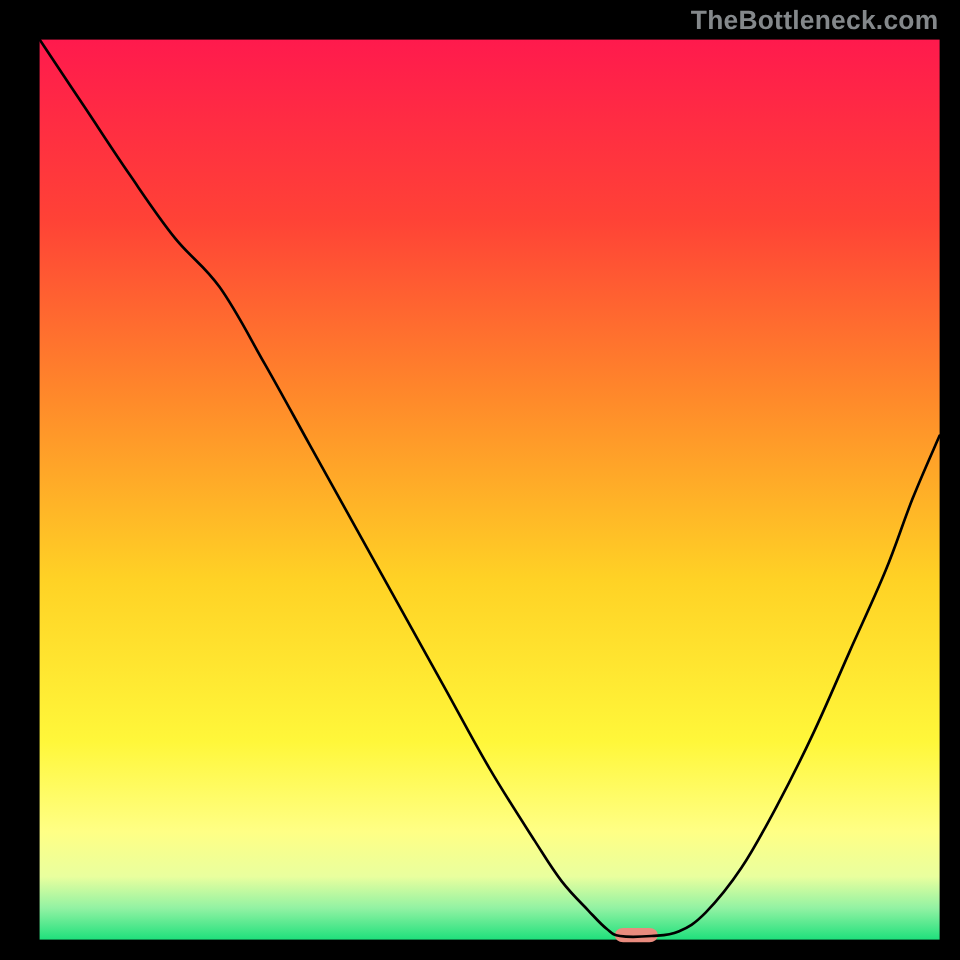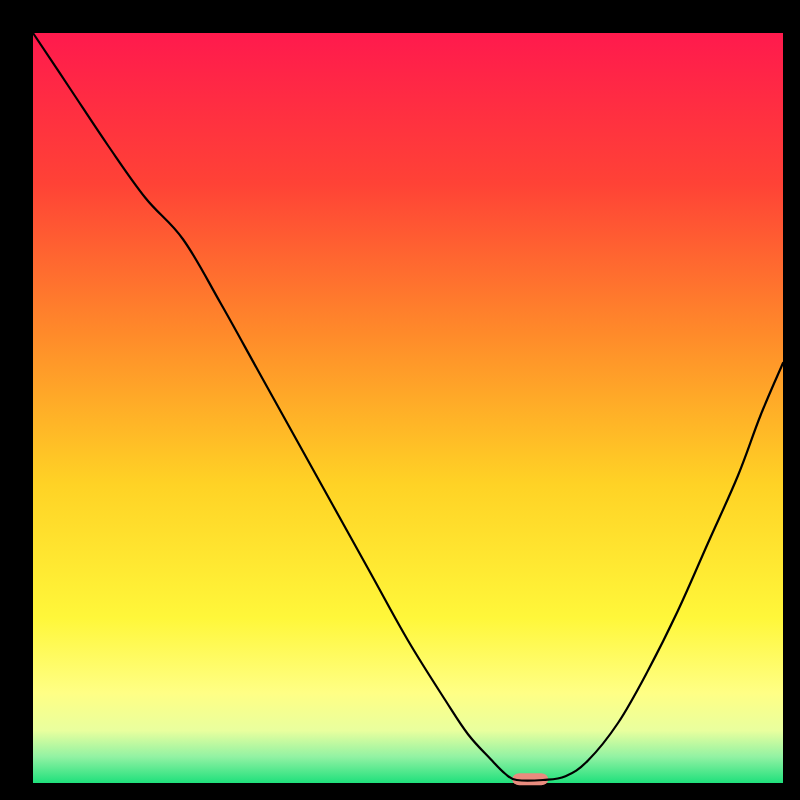--- a/index.html
+++ b/index.html
@@ -30,20 +30,21 @@
   svg.plot {
     position: absolute;
     left: 0;
     top: 0;
   }
 </style>
 </head>
 <body>
 
 <div class="frame">
+  <div class="watermark">TheBottleneck.com</div>
 
   <svg class="plot" width="800" height="800">
     <defs>
       <linearGradient id="bg-grad" x1="0" y1="0" x2="0" y2="1">
           <stop offset="0%" stop-color="#ff1a4d"></stop>
           <stop offset="20%" stop-color="#ff4236"></stop>
           <stop offset="40%" stop-color="#ff8a2a"></stop>
           <stop offset="60%" stop-color="#ffd225"></stop>
           <stop offset="78%" stop-color="#fff73a"></stop>
           <stop offset="88%" stop-color="#ffff85"></stop>

